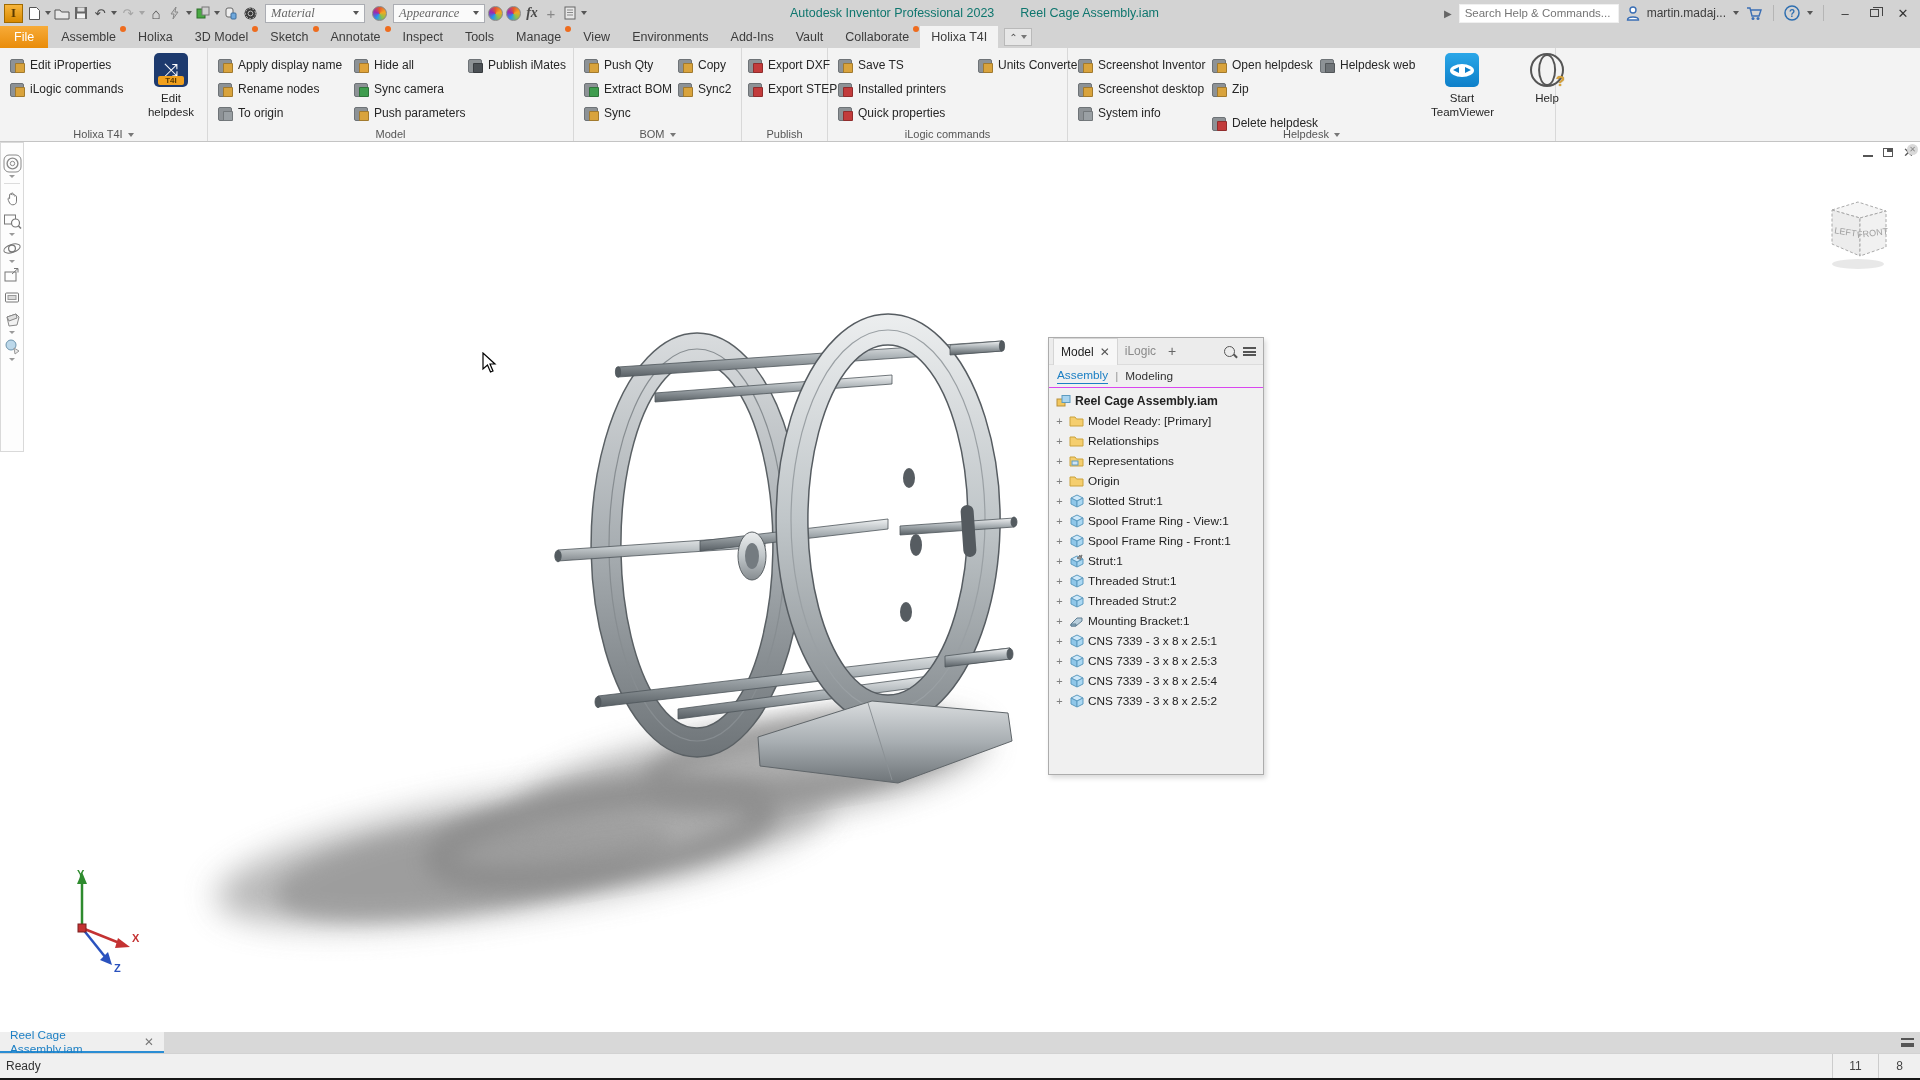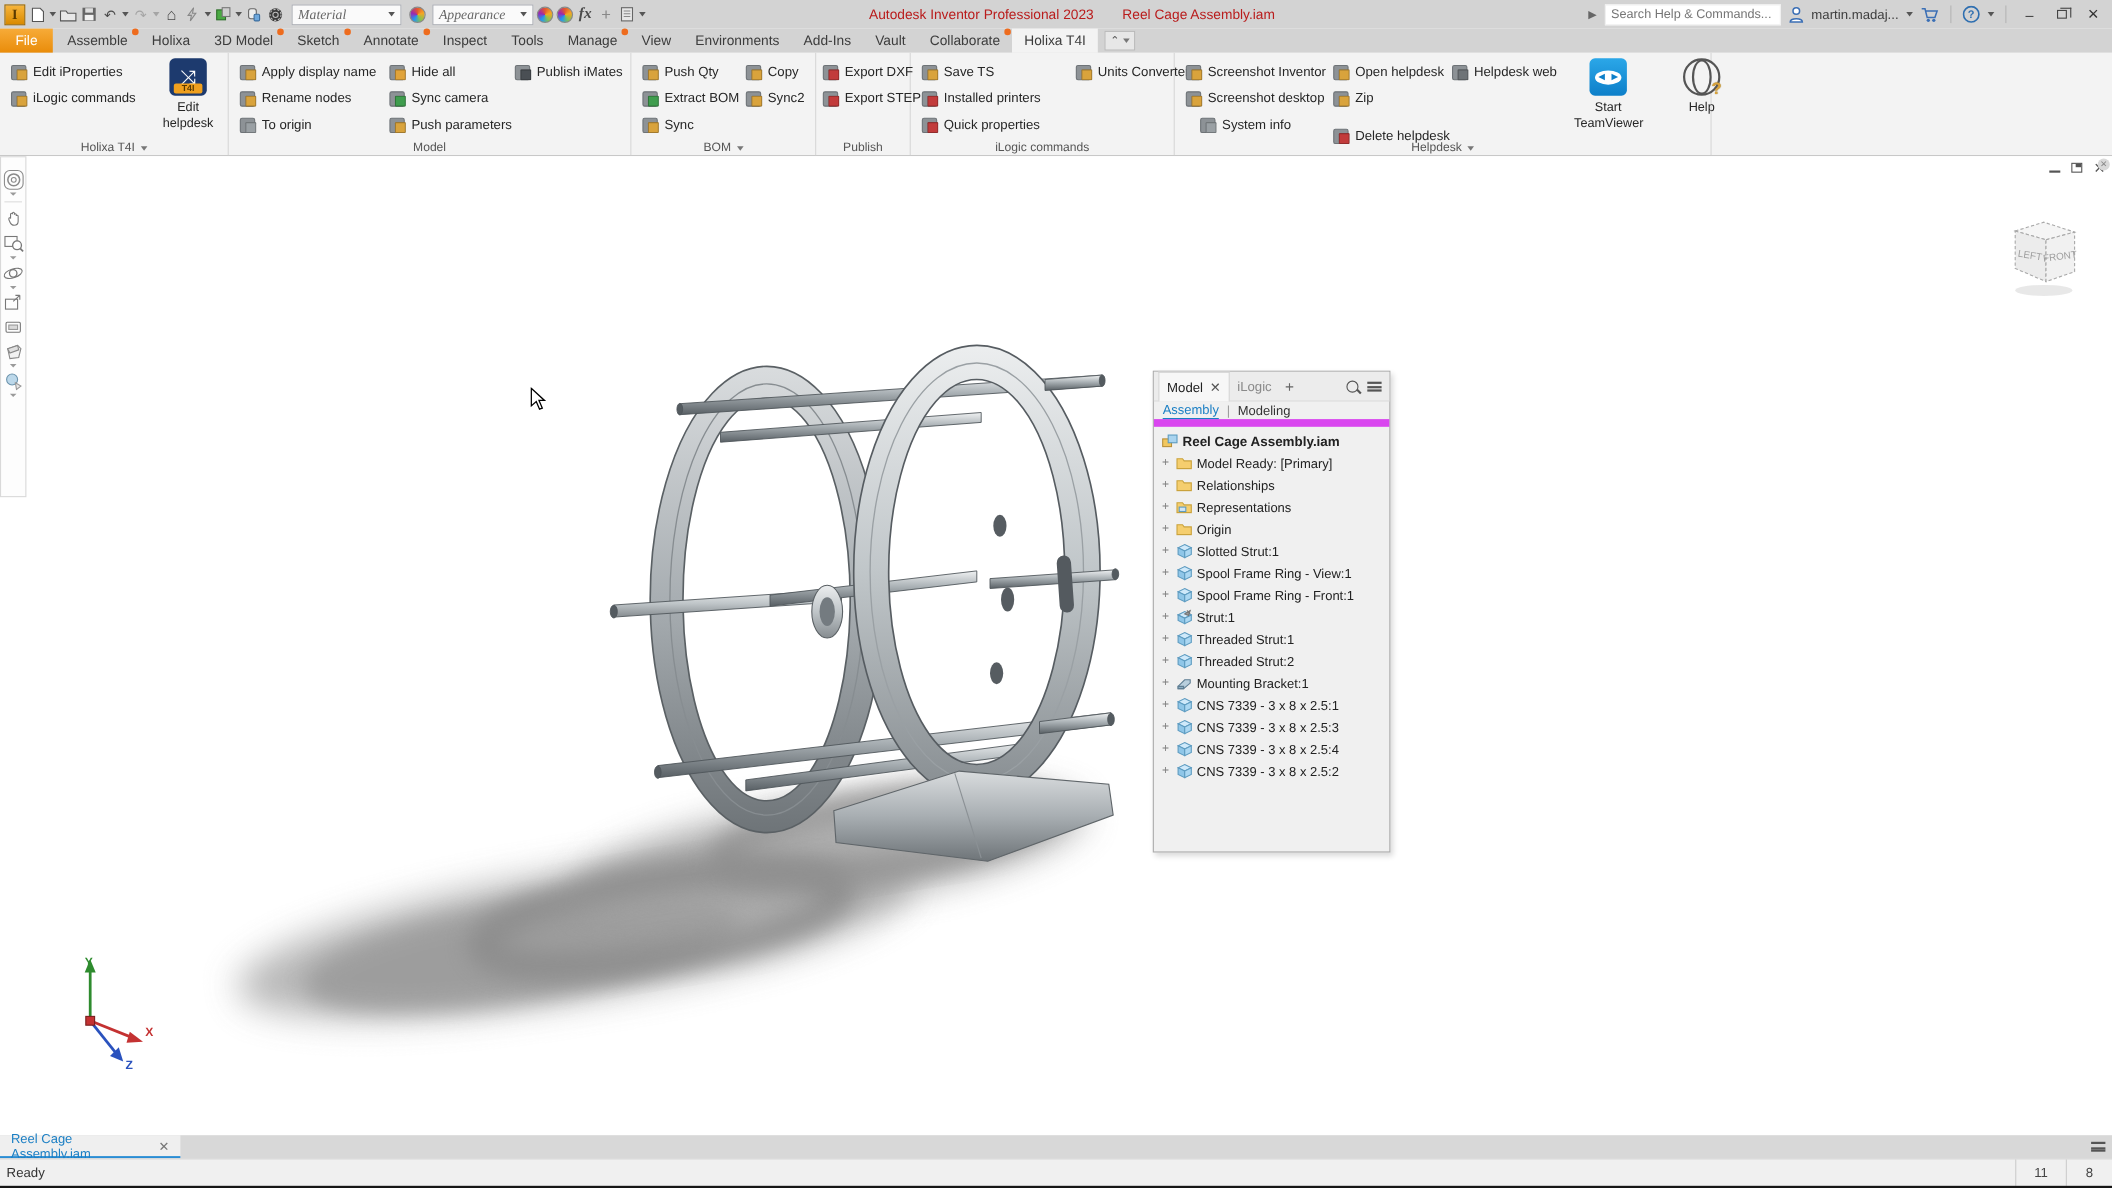--- a/index.html
+++ b/index.html
@@ -9,21 +9,21 @@
 
 .titlebar{left:0;top:0;width:1920px;height:26px;background:#d3d3d3;display:flex;align-items:center}
 .qat{display:flex;align-items:center;gap:3px;padding-left:4px}
 .appico{width:19px;height:19px;background:linear-gradient(#f7b53c,#d98a00);border:1px solid #a06a00;color:#5a3a00;font-weight:bold;font-size:13px;display:flex;align-items:center;justify-content:center;font-family:"Liberation Serif",serif}
 .ticon{height:18px;min-width:16px;display:flex;align-items:center;justify-content:center;color:#4a4a4a;font-size:13px;line-height:1}
 .ticon svg{display:block}
 .dd{width:0;height:0;border-left:3.5px solid transparent;border-right:3.5px solid transparent;border-top:4px solid #555;display:inline-block}
 .vsep{width:1px;height:16px;background:#b5b5b5;margin:0 3px}
 .combo{height:19px;background:#fafafa;border:1px solid #abadb3;display:flex;align-items:center;justify-content:space-between;padding:0 5px;color:#666;font-style:italic;font-family:"Liberation Serif",serif;font-size:12.5px}
 .sphere{width:15px;height:15px;border-radius:50%;background:conic-gradient(#e4572e,#f5a623,#8bc34a,#2196f3,#9c27b0,#e4572e);border:1px solid #888}
-.titletext{position:absolute;left:790px;top:0;height:26px;display:flex;align-items:center;gap:26px;color:#b91c1c;font-size:12.5px}
+.titletext{position:absolute;left:790px;top:0;height:26px;display:flex;align-items:center;gap:26px;color:#0f766e;font-size:12.5px}
 .tright{position:absolute;right:0;top:0;height:26px;display:flex;align-items:center;gap:7px;padding-right:6px}
 .searchbox{width:160px;height:19px;border:1px solid #f0f0f0;background:#fff;font-size:11.5px;color:#555;padding:0 5px;font-family:"Liberation Sans",sans-serif}
 .winbtn{width:22px;height:20px;display:flex;align-items:center;justify-content:center;color:#333;font-size:13px}
 .restore{width:9px;height:8px;border:1px solid #444;position:relative;background:#d3d3d3}
 .restore::before{content:"";position:absolute;left:2px;top:-3px;width:9px;height:8px;border:1px solid #444;border-bottom:none;border-left:none}
 
 .tabsrow{left:0;top:26px;width:1920px;height:22px;background:#d3d3d3;display:flex;align-items:flex-end}
 .tab{height:22px;padding:0 11px;display:flex;align-items:center;color:#3c3c3c;position:relative;font-size:12.5px;white-space:nowrap}
 .tab.file{background:linear-gradient(#f7ab38,#e98c0a);color:#fff;padding:0 14px;margin-right:2px}
 .tab.active{background:#f3f3f3}
@@ -74,21 +74,21 @@
 .btab{height:27px;display:flex;align-items:center;gap:6px;padding:0 7px;font-size:12px}
 .btab.act{background:#f7f7f7;border:1px solid #d5d5d5;border-bottom:none;color:#222}
 .btab.inact{color:#8a8a8a}
 .bx{color:#555;font-size:12px}
 .bplus{color:#666;font-size:14px;padding:0 5px}
 .bhr{margin-left:auto;display:flex;align-items:center;gap:8px;padding-right:3px}
 .mag{width:11px;height:11px;border:1.6px solid #555;border-radius:50%;position:relative}
 .mag::after{content:"";position:absolute;width:5px;height:1.6px;background:#555;right:-4px;bottom:-1px;transform:rotate(45deg)}
 .burger{width:13px;height:9px;border-top:2px solid #555;border-bottom:2px solid #555;position:relative}
 .burger::before{content:"";position:absolute;left:0;right:0;top:2.5px;height:2px;background:#555}
-.bsub{height:23px;display:flex;align-items:center;gap:7px;padding-left:8px;font-size:11.8px;border-bottom:7px solid #d946ef}
+.bsub{height:23px;display:flex;align-items:center;gap:7px;padding-left:8px;font-size:11.8px;border-bottom:1px solid #d946ef}
 .bsub .asm{color:#1b7fc4;border-bottom:1.5px solid #1b7fc4;padding-bottom:1px}
 .bsub .pipe{color:#999}
 .bsub .mod{color:#333}
 .tree{padding-top:3px}
 .trow{height:20px;display:flex;align-items:center;gap:4px;padding-left:5px;white-space:nowrap;font-size:11.8px;color:#222}
 .trow.root{font-weight:bold;font-size:12.2px;padding-left:7px}
 .plus{width:11px;color:#808080;font-size:11px;text-align:center;flex:0 0 11px}
 .tico{flex:0 0 15px;width:15px;height:14px;display:flex;align-items:center;justify-content:center}
 
 .doctabs{left:0;top:1032px;width:1920px;height:21px;background:#d8d8d8;display:flex;align-items:stretch}
@@ -386,21 +386,21 @@
 
   <div class="rpanel" style="left:1068px;width:488px">
     <div class="rbtn" style="left:8px;top:6px;width:130px">
         <span class="ric"></span>
         <span class="rlab">Screenshot Inventor</span>
       </div>
     <div class="rbtn" style="left:8px;top:30px;width:130px">
         <span class="ric"></span>
         <span class="rlab">Screenshot desktop</span>
       </div>
-    <div class="rbtn" style="left:21px;top:54px;width:100px">
+    <div class="rbtn" style="left:8px;top:54px;width:100px">
         <span class="ric" style="--a:#9aa0a4"></span>
         <span class="rlab">System info</span>
       </div>
     <div class="rbtn" style="left:142px;top:6px;width:104px">
         <span class="ric"></span>
         <span class="rlab">Open helpdesk</span>
       </div>
     <div class="rbtn" style="left:142px;top:30px;width:50px">
         <span class="ric"></span>
         <span class="rlab">Zip</span>

